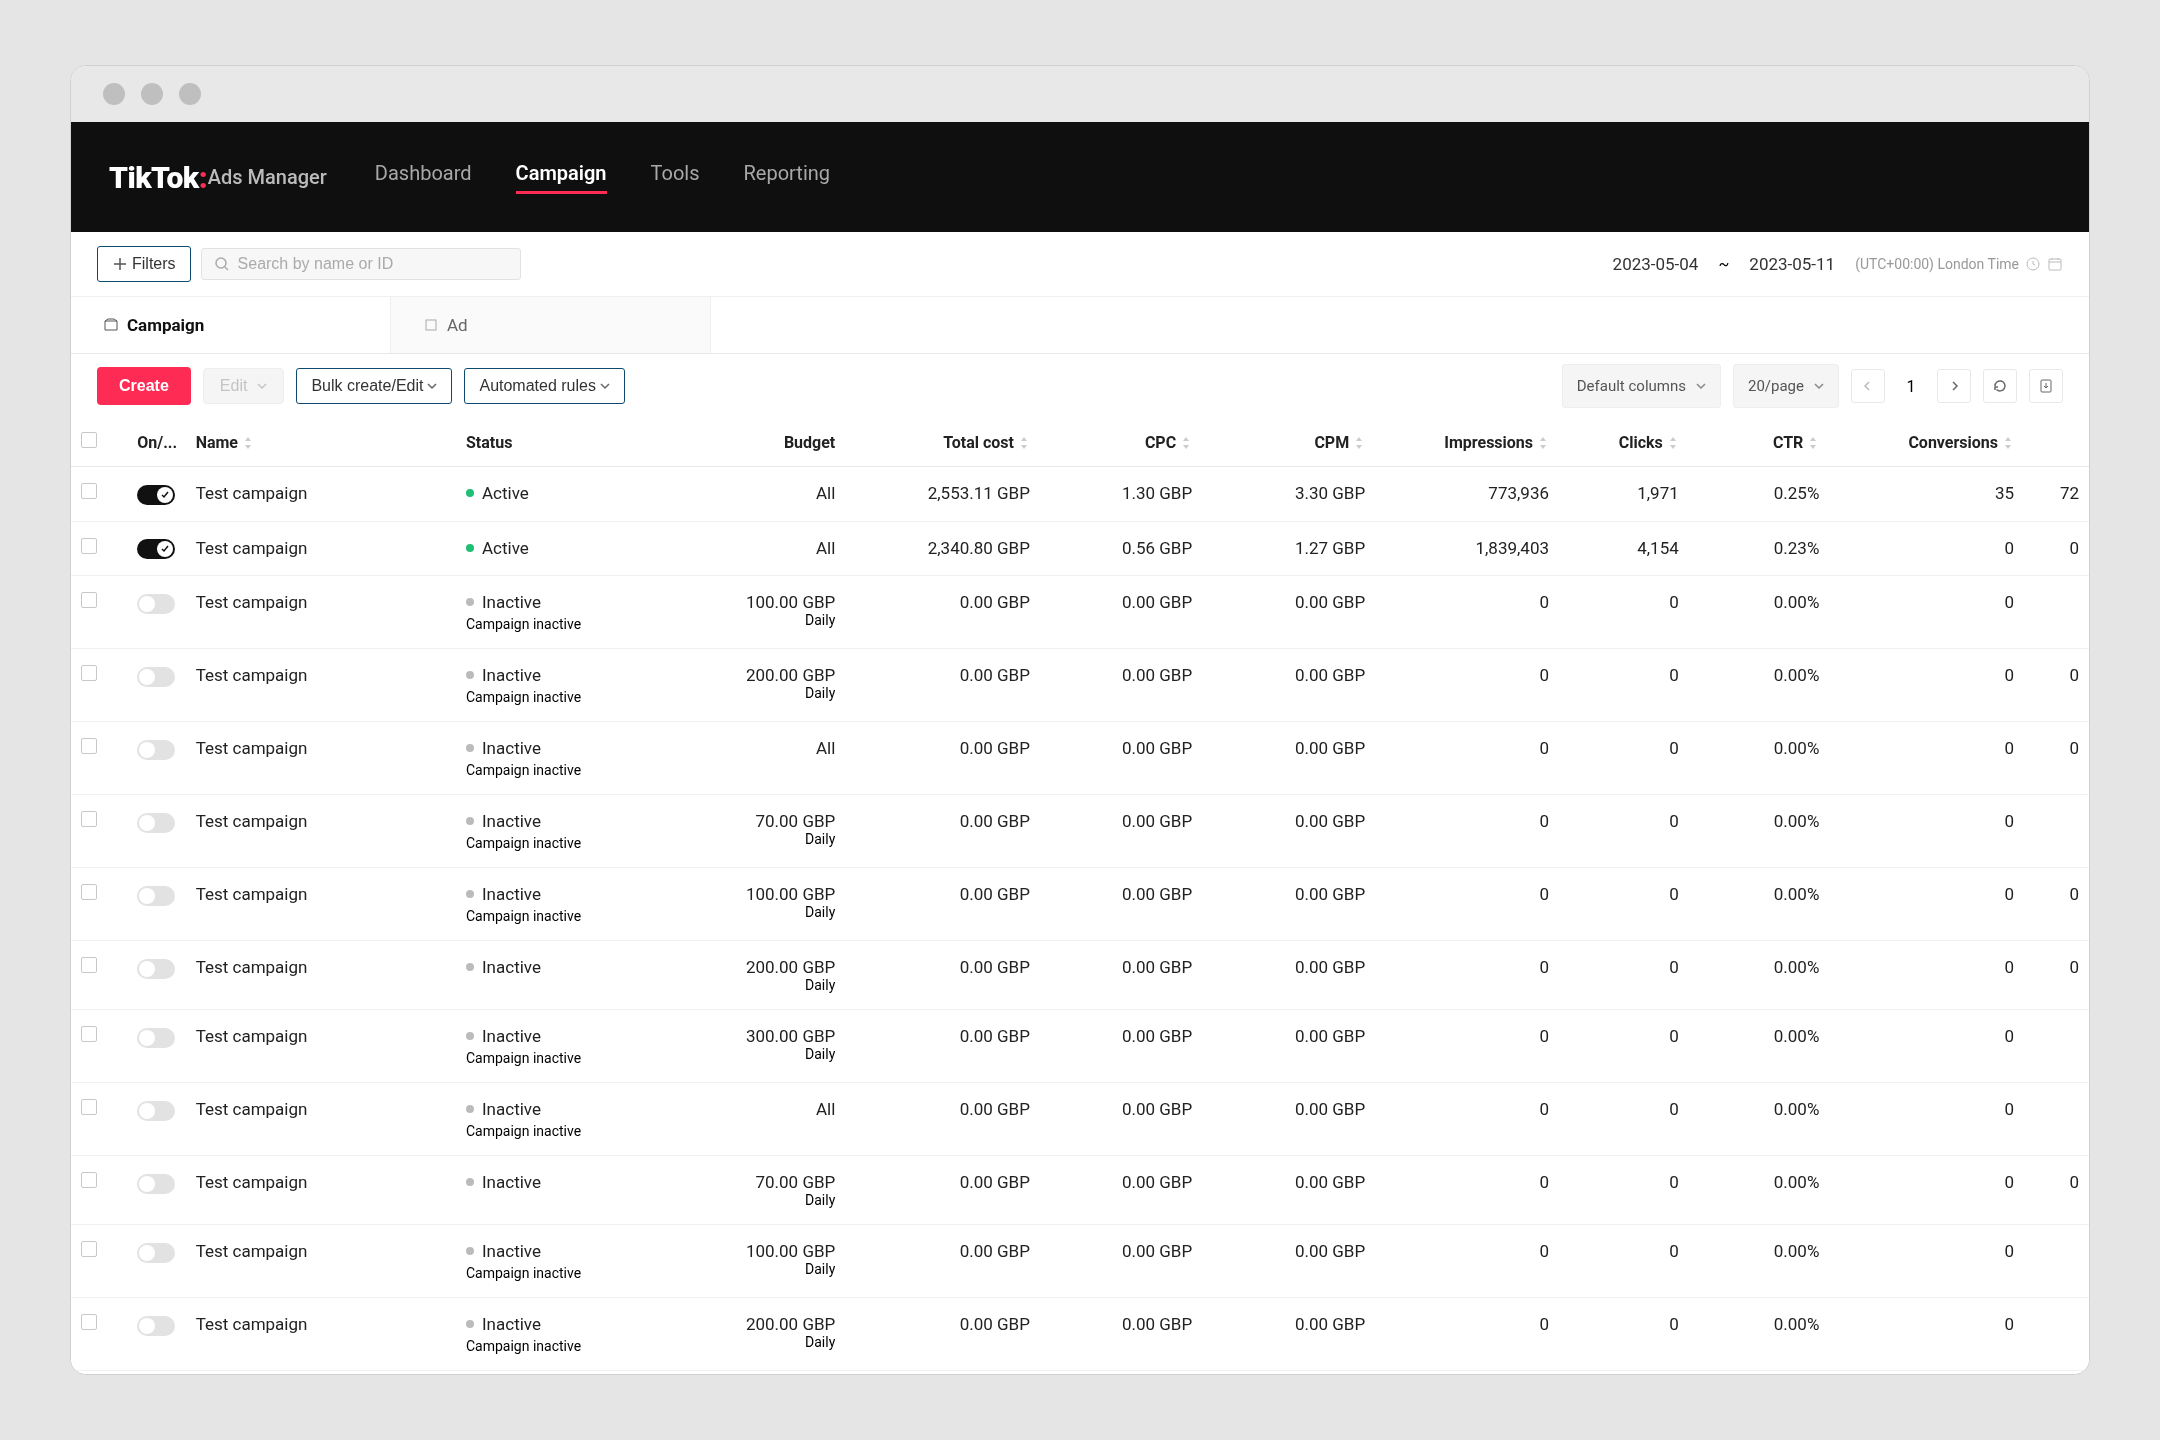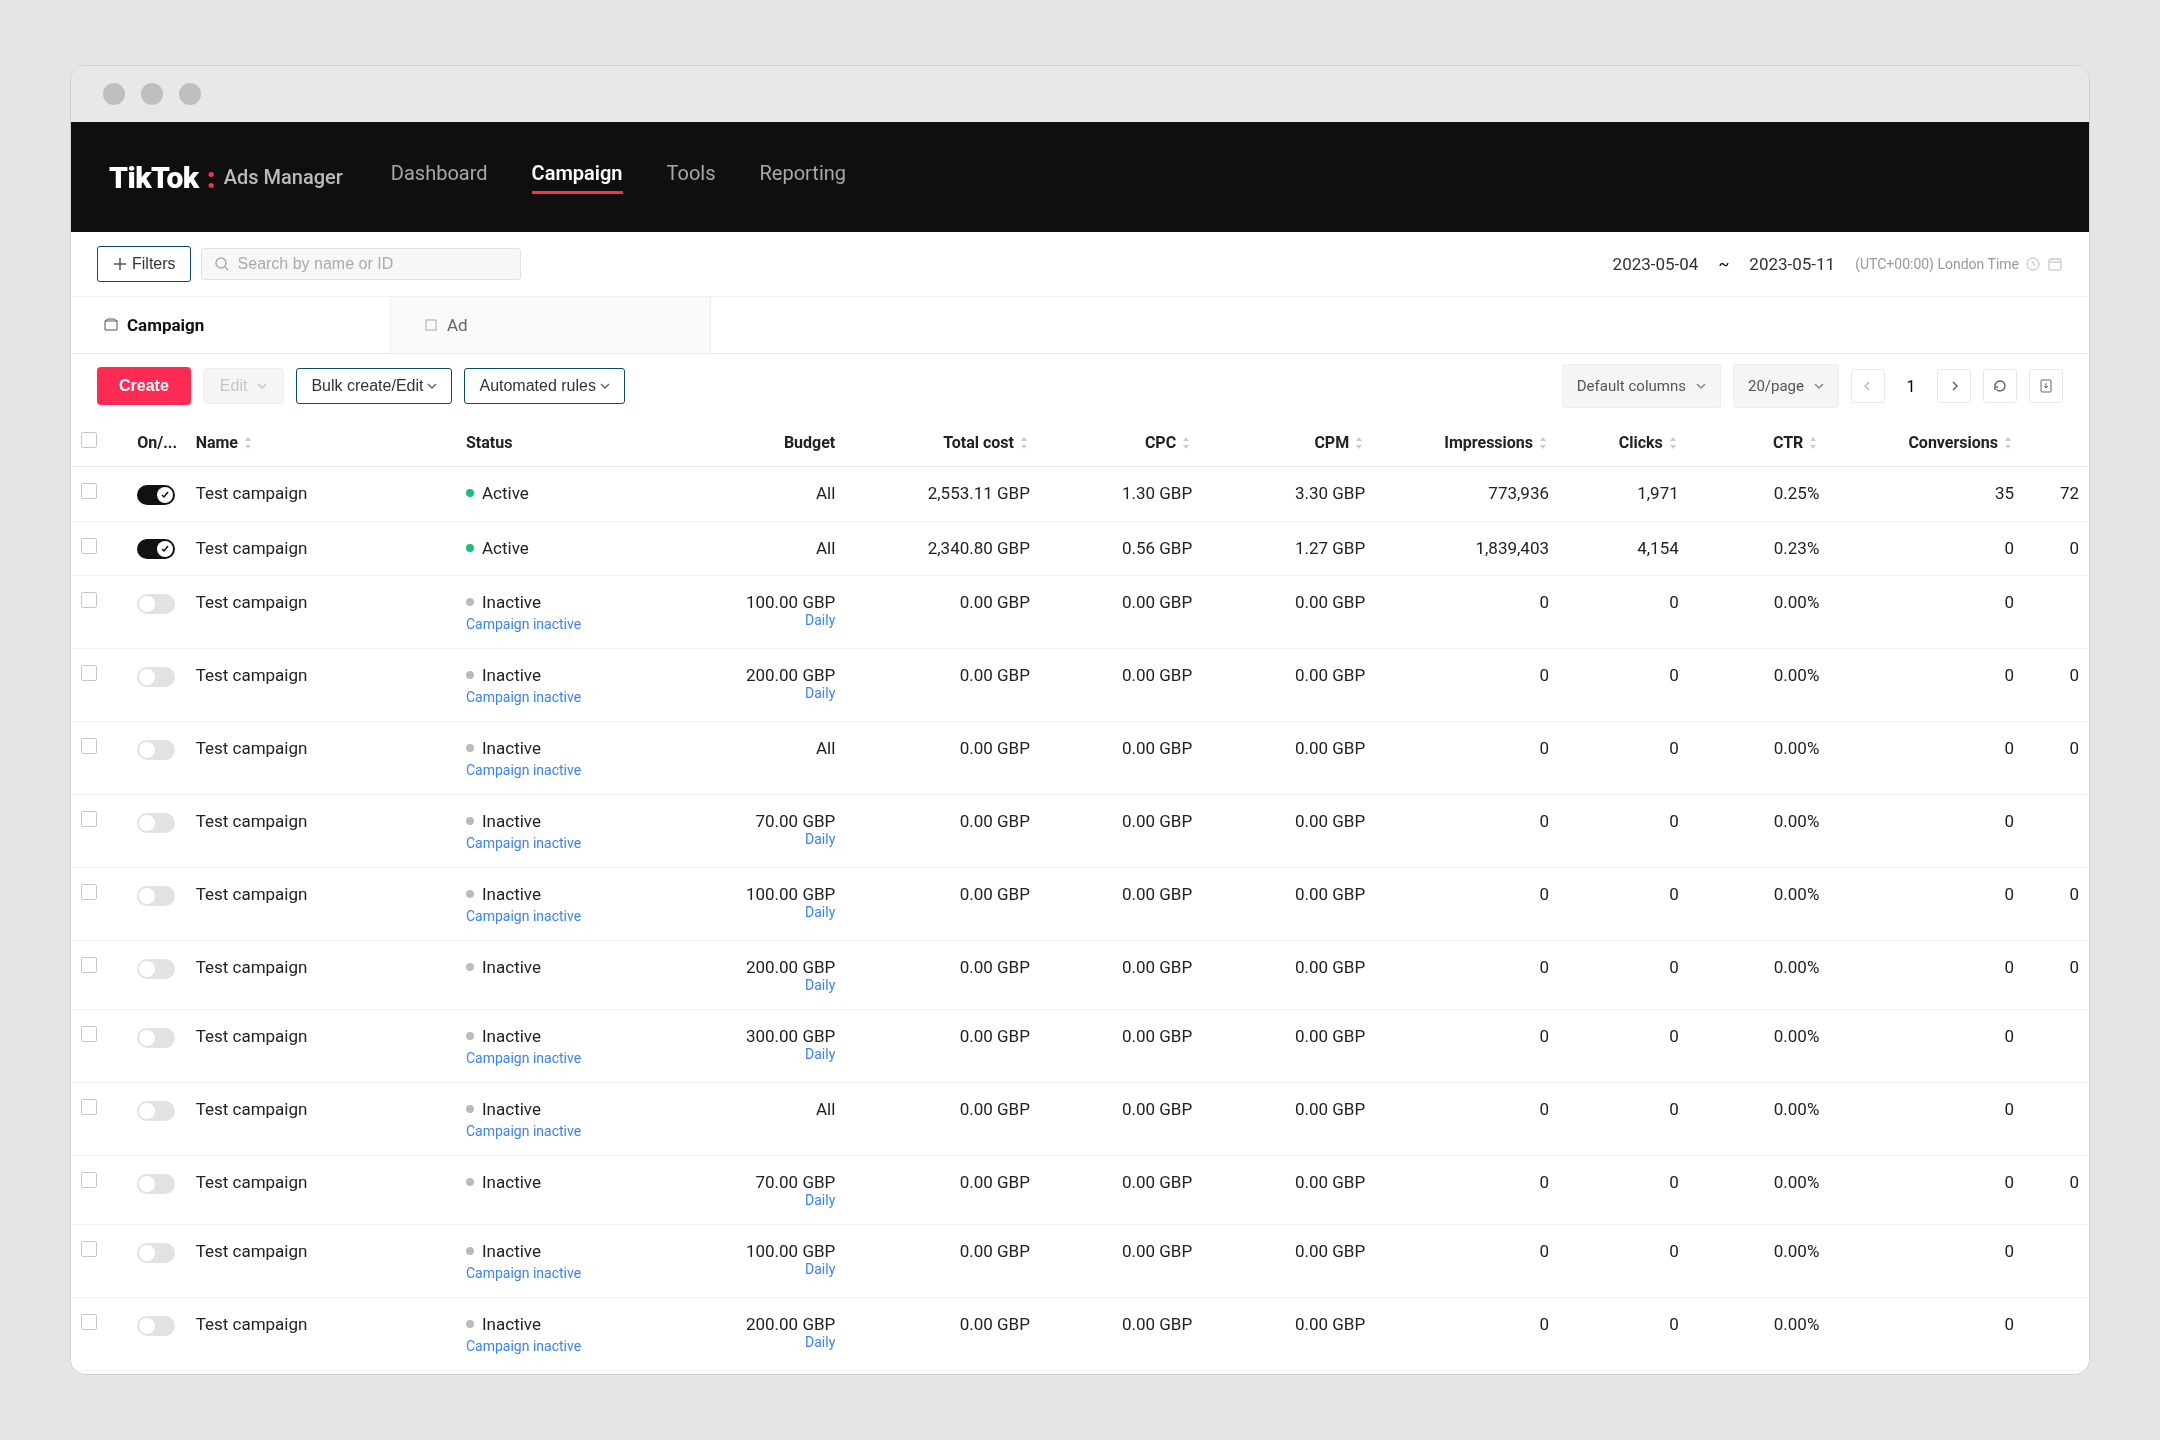--- a/index.html
+++ b/index.html
@@ -37,21 +37,21 @@
   .header {
     background: #0f0f0f;
     height: 110px;
     display:flex;
     align-items:center;
     padding: 0 38px;
     gap: 48px;
     flex-shrink: 0;
   }
   .logo {
-    display:flex; align-items:center; gap:8px;
+    display:flex; align-items:center; 
   }
   .logo-mark { font-weight: 900; font-size: 30px; color:#fff; letter-spacing:-0.5px;}
   .logo-colon { color:#fe2c55; font-weight:900; font-size:30px;}
   .logo-sub { color:#bbb; font-size:20px; font-weight:500;}
   .nav { display:flex; gap:44px; font-size:20px;}
   .nav-item { color:#a8a8a8; cursor:pointer; padding-bottom:6px;}
   .nav-item.active { color:#fff; font-weight:600; border-bottom:3px solid #fe2c55;}
   .content { flex:1; background:#fff; overflow:hidden; display:flex; flex-direction:column;}
   .topbar {
     padding: 14px 26px;
@@ -124,21 +124,21 @@
   tbody td {
     font-size:17px; color:#222; padding: 16px 10px; border-bottom:1px solid #f2f2f2;
     vertical-align:top;
   }
   tbody td.num { font-variant-numeric: tabular-nums;}
   .status-cell { display:flex; flex-direction:column; gap:4px;}
   .status-top { display:flex; align-items:center; gap:8px;}
   .dot {width:8px;height:8px;border-radius:50%;}
   .dot.active{background:#1fbf75;}
   .dot.inactive{background:#bbb;}
-  .sub { font-size:14px; color:#3b82f6;}
+  .sub { font-size:14px; color:#000000;}
   .sort{width:12px;height:14px;display:inline-block;vertical-align:middle;margin-left:4px;}
   .cb { width:16px;height:16px;border:1.5px solid #c8c8c8;border-radius:2px;display:inline-block;}
   .toggle {
     width:38px;height:20px;border-radius:20px;background:#e2e2e2;position:relative;display:inline-block;
     vertical-align:middle;
   }
   .toggle.on{background:#111;}
   .toggle .knob{
     position:absolute;width:16px;height:16px;border-radius:50%;background:#fff;top:2px;left:2px;
     display:flex;align-items:center;justify-content:center;

